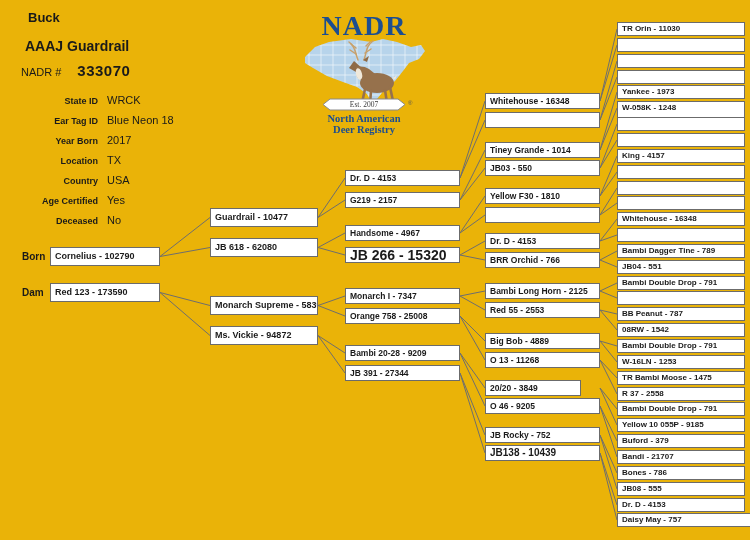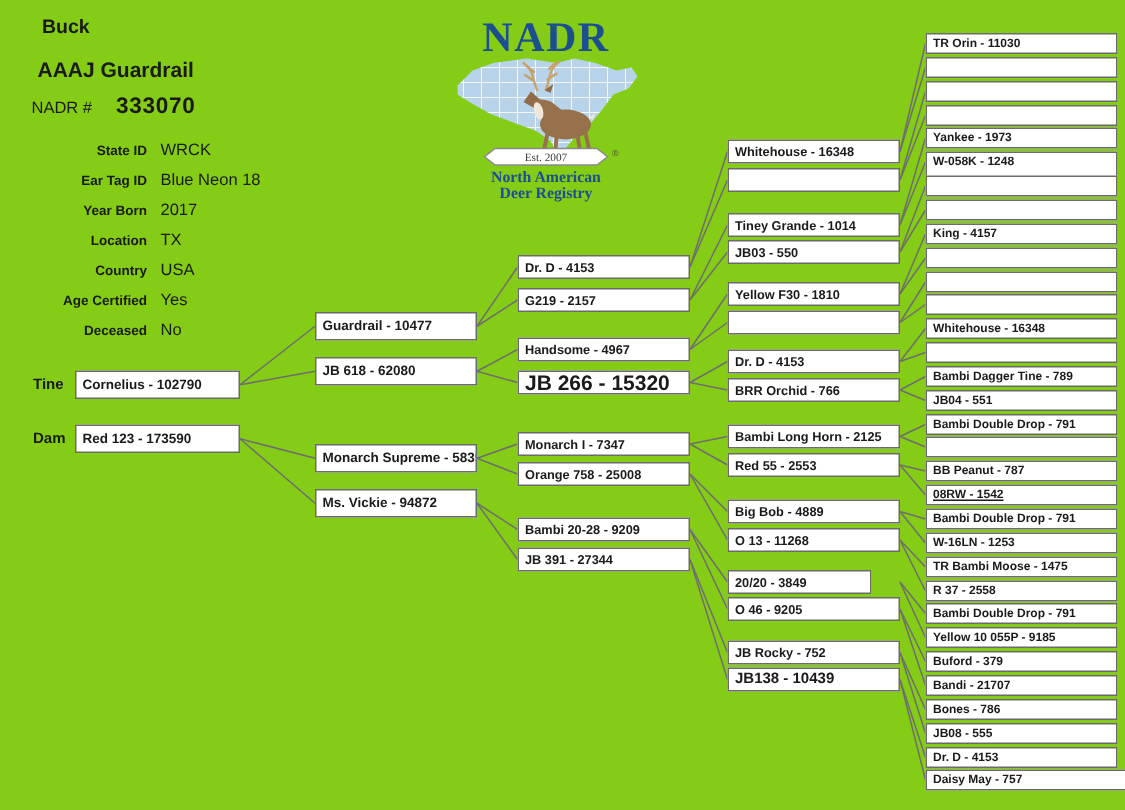--- a/index.html
+++ b/index.html
@@ -1,18 +1,18 @@
 <!DOCTYPE html>
 <html><head>
 <meta charset="utf-8">
 <style>
   * { margin:0; padding:0; box-sizing:border-box; }
   html,body { background:#fff; }
   #page {
-    position:relative; width:750px; height:540px; background:#84cc16; overflow:hidden;
+    position:relative; width:750px; height:540px; background:#eab308; overflow:hidden;
     font-family:"Liberation Sans", sans-serif; color:#1a1a1a;
   }
   
   .animal-type { position:absolute; left:28px; top:10px; font-size:13px; font-weight:bold; }
   .animal-name { position:absolute; left:25px; top:38px; font-size:14px; font-weight:bold; }
   .nadr-line { position:absolute; left:21px; top:62px; display:flex; align-items:baseline; }
   .nadr-label { font-size:11px; font-weight:normal; }
   .nadr-number { font-size:15px; font-weight:bold; margin-left:16px; letter-spacing:0.5px; }
   .details { position:absolute; left:18px; top:94px; width:230px; }
   .detail-row { display:flex; align-items:baseline; height:20px; }
@@ -204,21 +204,21 @@
         <line x1="600" y1="360" x2="617" y2="394" stroke="#6e6e6e" stroke-width="1"></line>
         <line x1="600" y1="388" x2="617" y2="409" stroke="#6e6e6e" stroke-width="1"></line>
         <line x1="600" y1="388" x2="617" y2="425" stroke="#6e6e6e" stroke-width="1"></line>
         <line x1="600" y1="406" x2="617" y2="441" stroke="#6e6e6e" stroke-width="1"></line>
         <line x1="600" y1="406" x2="617" y2="457" stroke="#6e6e6e" stroke-width="1"></line>
         <line x1="600" y1="435" x2="617" y2="473" stroke="#6e6e6e" stroke-width="1"></line>
         <line x1="600" y1="435" x2="617" y2="489" stroke="#6e6e6e" stroke-width="1"></line>
         <line x1="600" y1="453" x2="617" y2="505" stroke="#6e6e6e" stroke-width="1"></line>
         <line x1="600" y1="453" x2="617" y2="520" stroke="#6e6e6e" stroke-width="1"></line>
       </svg>
-    <div class="gen-label" style="left:22px; top:251px;">Tine</div>
+    <div class="gen-label" style="left:22px; top:251px;">Born</div>
     <div class="gen-label" style="left:22px; top:287px;">Dam</div>
   <div class="pbox" style="left: 50px; top: 247px; width: 110px; height: 19px; font-size: 9px; line-height: 17px;">Cornelius - 102790</div>
       <div class="pbox" style="left: 50px; top: 283px; width: 110px; height: 19px; font-size: 9px; line-height: 17px;">Red 123 - 173590</div>
       <div class="pbox" style="left: 210px; top: 208px; width: 108px; height: 19px; font-size: 9px; line-height: 17px;">Guardrail - 10477</div>
       <div class="pbox" style="left: 210px; top: 238px; width: 108px; height: 19px; font-size: 9px; line-height: 17px;">JB 618 - 62080</div>
       <div class="pbox" style="left: 210px; top: 296px; width: 108px; height: 19px; font-size: 9px; line-height: 17px;">Monarch Supreme - 58392</div>
       <div class="pbox" style="left: 210px; top: 326px; width: 108px; height: 19px; font-size: 9px; line-height: 17px;">Ms. Vickie - 94872</div>
       <div class="pbox" style="left: 345px; top: 170px; width: 115px; height: 16px; font-size: 8.5px; line-height: 14px;">Dr. D - 4153</div>
       <div class="pbox" style="left: 345px; top: 192px; width: 115px; height: 16px; font-size: 8.5px; line-height: 14px;">G219 - 2157</div>
       <div class="pbox" style="left: 345px; top: 225px; width: 115px; height: 16px; font-size: 8.5px; line-height: 14px;">Handsome - 4967</div>
@@ -255,21 +255,21 @@
       <div class="pbox" style="left: 617px; top: 165px; width: 128px; height: 14px; font-size: 8px; line-height: 12px;"></div>
       <div class="pbox" style="left: 617px; top: 181px; width: 128px; height: 14px; font-size: 8px; line-height: 12px;"></div>
       <div class="pbox" style="left: 617px; top: 196px; width: 128px; height: 14px; font-size: 8px; line-height: 12px;"></div>
       <div class="pbox" style="left: 617px; top: 212px; width: 128px; height: 14px; font-size: 8px; line-height: 12px;">Whitehouse - 16348</div>
       <div class="pbox" style="left: 617px; top: 228px; width: 128px; height: 14px; font-size: 8px; line-height: 12px;"></div>
       <div class="pbox" style="left: 617px; top: 244px; width: 128px; height: 14px; font-size: 8px; line-height: 12px;">Bambi Dagger Tine - 789</div>
       <div class="pbox" style="left: 617px; top: 260px; width: 128px; height: 14px; font-size: 8px; line-height: 12px;">JB04 - 551</div>
       <div class="pbox" style="left: 617px; top: 276px; width: 128px; height: 14px; font-size: 8px; line-height: 12px;">Bambi Double Drop - 791</div>
       <div class="pbox" style="left: 617px; top: 291px; width: 128px; height: 14px; font-size: 8px; line-height: 12px;"></div>
       <div class="pbox" style="left: 617px; top: 307px; width: 128px; height: 14px; font-size: 8px; line-height: 12px;">BB Peanut - 787</div>
-      <div class="pbox" style="left: 617px; top: 323px; width: 128px; height: 14px; font-size: 8px; line-height: 12px; text-decoration: underline;">08RW - 1542</div>
+      <div class="pbox" style="left: 617px; top: 323px; width: 128px; height: 14px; font-size: 8px; line-height: 12px;">08RW - 1542</div>
       <div class="pbox" style="left: 617px; top: 339px; width: 128px; height: 14px; font-size: 8px; line-height: 12px;">Bambi Double Drop - 791</div>
       <div class="pbox" style="left: 617px; top: 355px; width: 128px; height: 14px; font-size: 8px; line-height: 12px;">W-16LN - 1253</div>
       <div class="pbox" style="left: 617px; top: 371px; width: 128px; height: 14px; font-size: 8px; line-height: 12px;">TR Bambi Moose - 1475</div>
       <div class="pbox" style="left: 617px; top: 387px; width: 128px; height: 14px; font-size: 8px; line-height: 12px;">R 37 - 2558</div>
       <div class="pbox" style="left: 617px; top: 402px; width: 128px; height: 14px; font-size: 8px; line-height: 12px;">Bambi Double Drop - 791</div>
       <div class="pbox" style="left: 617px; top: 418px; width: 128px; height: 14px; font-size: 8px; line-height: 12px;">Yellow 10 055P - 9185</div>
       <div class="pbox" style="left: 617px; top: 434px; width: 128px; height: 14px; font-size: 8px; line-height: 12px;">Buford - 379</div>
       <div class="pbox" style="left: 617px; top: 450px; width: 128px; height: 14px; font-size: 8px; line-height: 12px;">Bandi - 21707</div>
       <div class="pbox" style="left: 617px; top: 466px; width: 128px; height: 14px; font-size: 8px; line-height: 12px;">Bones - 786</div>
       <div class="pbox" style="left: 617px; top: 482px; width: 128px; height: 14px; font-size: 8px; line-height: 12px;">JB08 - 555</div>

